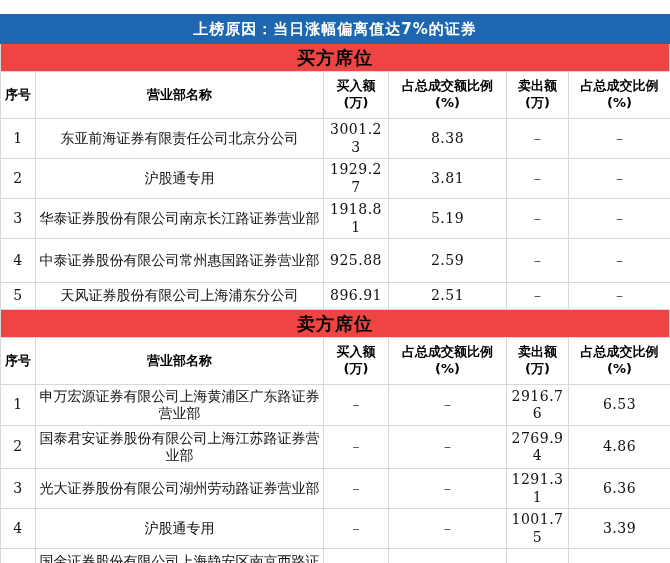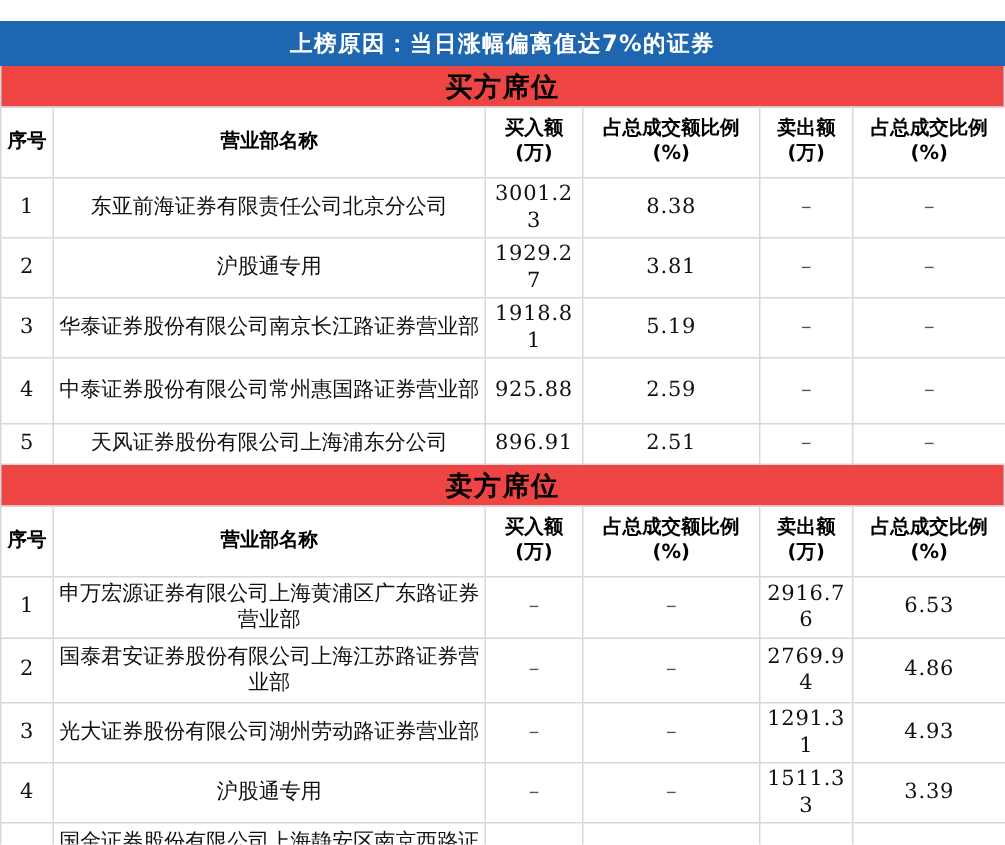--- a/index.html
+++ b/index.html
@@ -151,28 +151,28 @@
       <td class="dash">–</td>
       <td class="num">2769.94</td>
       <td class="num">4.86</td>
     </tr>
     <tr style="height:39px">
       <td class="num">3</td>
       <td>光大证券股份有限公司湖州劳动路证券营业部</td>
       <td class="dash">–</td>
       <td class="dash">–</td>
       <td class="num">1291.31</td>
-      <td class="num">4.93</td>
+      <td class="num">6.36</td>
     </tr>
     <tr style="height:28px">
       <td class="num">4</td>
       <td>沪股通专用</td>
       <td class="dash">–</td>
       <td class="dash">–</td>
-      <td class="num">1511.33</td>
+      <td class="num">1001.75</td>
       <td class="num">3.39</td>
     </tr>
     <tr style="height:44px">
       <td class="num">5</td>
       <td>国金证券股份有限公司上海静安区南京西路证券营业部</td>
       <td class="dash">–</td>
       <td class="dash">–</td>
       <td class="num">971.95</td>
       <td class="num">2.71</td>
     </tr>

